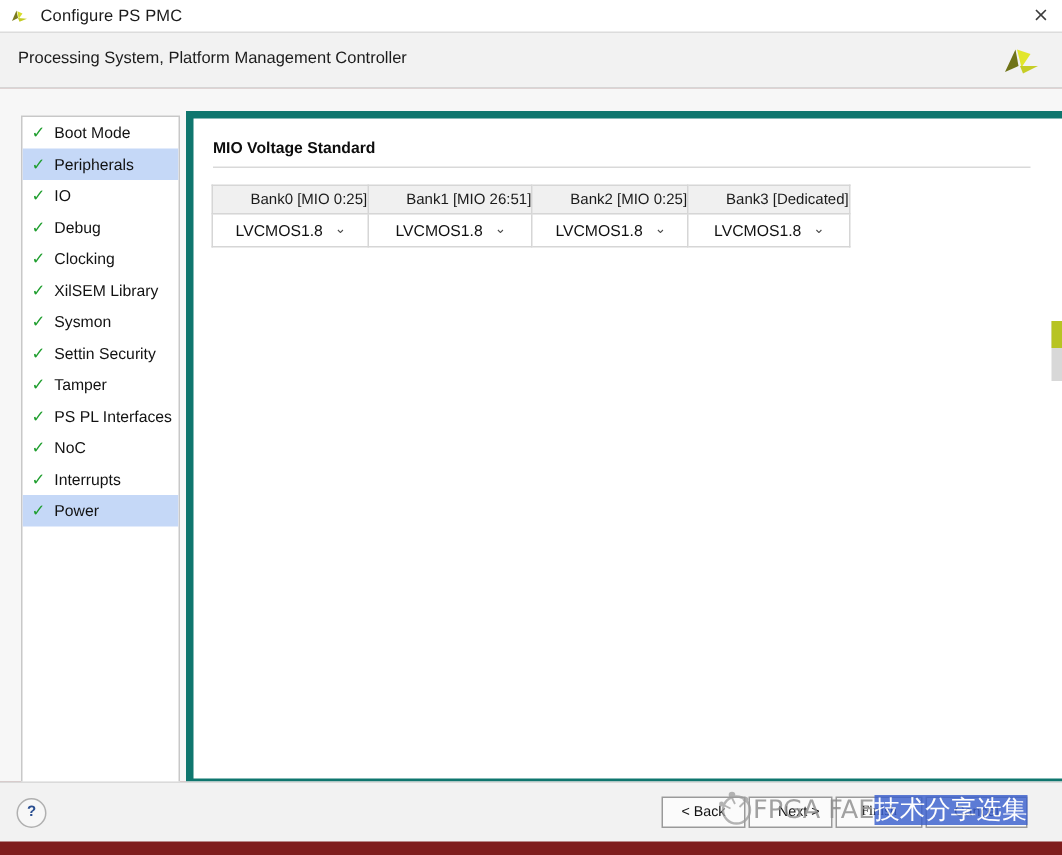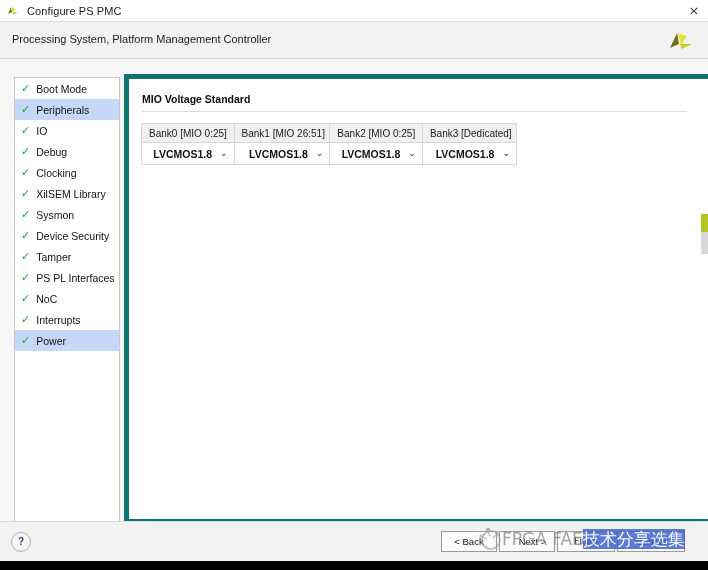--- a/index.html
+++ b/index.html
@@ -8,21 +8,21 @@
     width: 708px; height: 570px;
     overflow: hidden;
     background: #ffffff;
     font-family: "Liberation Sans", sans-serif;
   }
 
   #app {
     position: relative;
     width: 708px;
     height: 570px;
-    background: #000000;
+    background: #7f1d1d;
     overflow: hidden;
   }
 
   
   .titlebar {
     position: absolute;
     left: 0; top: 0;
     width: 708px; height: 22px;
     background: #ffffff;
     border-bottom: 1px solid #dcdcdc;
@@ -148,36 +148,35 @@
   .vtable td {
     border: 1px solid #d6d6d6;
     padding: 0;
     vertical-align: middle;
   }
   .vtable thead td {
     background: #f0f0f0;
     height: 19px;
     font-size: 10px;
     color: #1a1a1a;
-    padding-left: 7px;
+    padding-left: 25px;
     white-space: nowrap;
     font-weight: normal;
   }
   .cellsel {
     height: 21px;
     background: #ffffff;
     display: flex;
     align-items: center;
-    justify-content: flex-end;
+    justify-content: center;
     padding: 0 6px 0 7px;
     font-size: 10.5px;
     color: #111111;
     cursor: pointer;
     white-space: nowrap;
-    font-weight: bold;
   }
   .caret {
     font-size: 9px;
     color: #4a4a4a;
     font-family: "DejaVu Sans", sans-serif;
     margin-left: 8px;
     line-height: 1;
   }
 
   
@@ -348,21 +347,21 @@
       <div class="side-item">
         <span class="side-check">✓</span>
         <span>XilSEM Library</span>
       </div>
       <div class="side-item">
         <span class="side-check">✓</span>
         <span>Sysmon</span>
       </div>
       <div class="side-item">
         <span class="side-check">✓</span>
-        <span>Device Security</span>
+        <span>Settin Security</span>
       </div>
       <div class="side-item">
         <span class="side-check">✓</span>
         <span>Tamper</span>
       </div>
       <div class="side-item">
         <span class="side-check">✓</span>
         <span>PS PL Interfaces</span>
       </div>
       <div class="side-item">

